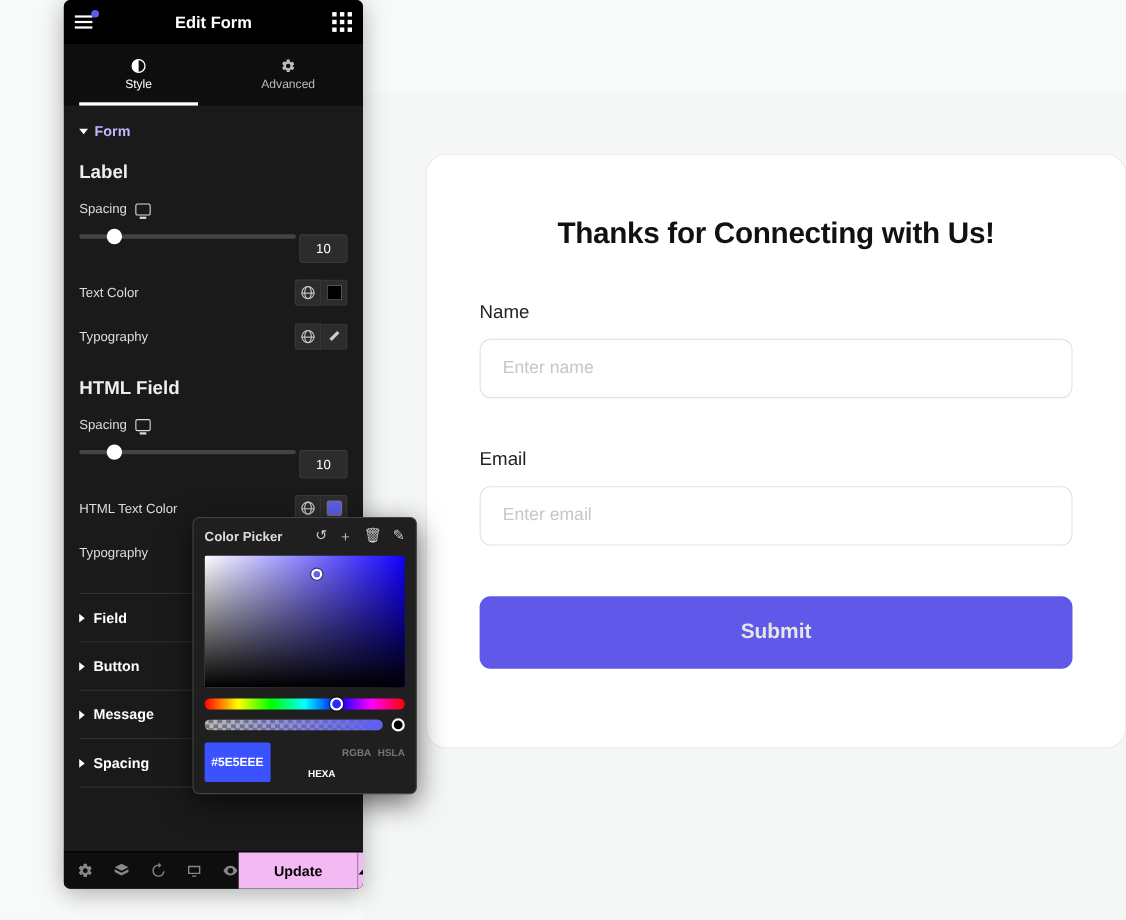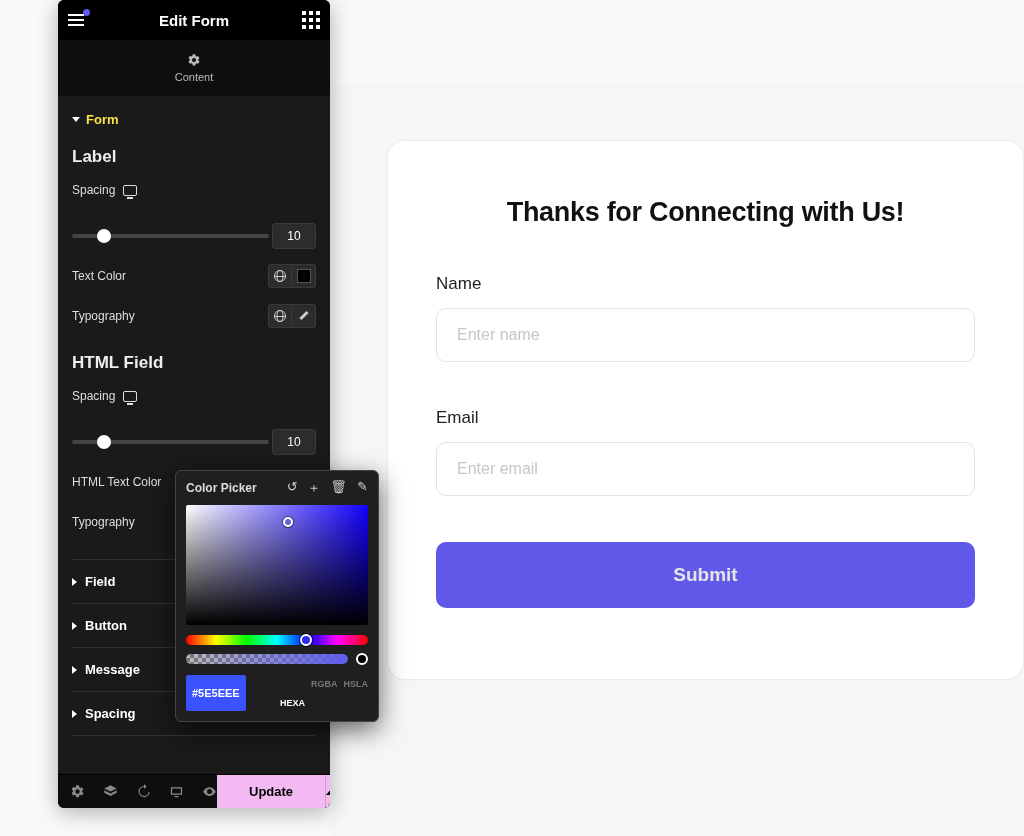--- a/index.html
+++ b/index.html
@@ -33,31 +33,31 @@
 
   .ed-tabs { display:flex; background:#0e0e0e; height:56px;}
   .ed-tab { flex:1; display:flex; flex-direction:column; align-items:center; justify-content:center; gap:4px; font-size:11px; color:#bbb; cursor:pointer; position:relative;}
   .ed-tab.active { color:#fff; }
   .ed-tab.active::after { content:""; position:absolute; bottom:0; left:14px; right:14px; height:3px; background:#fff; }
   .ed-tab svg { width:14px; height:14px; fill:#bbb; }
   .ed-tab.active svg { fill:#fff; }
 
   .ed-body { flex:1; overflow:hidden; padding: 12px 14px 0 14px; font-size:12px; }
 
-  .section-head { display:flex; align-items:center; gap:6px; font-weight:700; color:#fde047; font-size:13px; padding: 4px 0 12px 0; cursor:pointer;text-align:center;}
+  .section-head { display:flex; align-items:center; gap:6px; font-weight:700; color:#c4b5fd; font-size:13px; padding: 4px 0 12px 0; cursor:pointer;text-align:center;}
   .caret-down { width:0;height:0;border-left:4px solid transparent;border-right:4px solid transparent;border-top:5px solid #fff; }
   .caret-right { width:0;height:0;border-top:4px solid transparent;border-bottom:4px solid transparent;border-left:5px solid #fff; }
 
   .subhead { color:#eee; font-weight:700; font-size:17px; margin-top:8px; }
   .row { display:flex; align-items:center; justify-content:space-between; margin-top:14px; min-height:26px;}
   .row-label { color:#ddd; font-size:12px; display:flex; align-items:center; gap:8px;}
   .row-label .monitor { width:14px; height:11px; border:1.5px solid #ddd; border-radius:2px; position:relative;}
   .row-label .monitor::after { content:""; position:absolute; bottom:-4px; left:3px; right:3px; height:1.5px; background:#ddd; }
 
-  .slider-wrap { display:flex; align-items:center; gap:3px; margin-top:20px;}
+  .slider-wrap { display:flex; align-items:flex-start; gap:3px; margin-top:10px;}
   .slider { flex:1; height:4px; background:#444; border-radius:2px; position:relative; cursor:pointer;}
   .slider .thumb { position:absolute; top:50%; transform:translate(-50%,-50%); width:14px; height:14px; background:#fff; border-radius:50%; }
   .numbox { width:44px; height:26px; background:#2c2c2c; border:1px solid #3a3a3a; color:#fff; font-size:12px; text-align:center; border-radius:3px; }
 
   .ctrl-group { display:flex; gap:0; }
   .ctrl-btn { width:24px; height:24px; background:#2c2c2c; border:1px solid #3a3a3a; display:flex; align-items:center; justify-content:center; cursor:pointer; }
   .ctrl-btn:first-child { border-radius:3px 0 0 3px; }
   .ctrl-btn:last-child { border-radius:0 3px 3px 0; border-left:none;}
   .swatch-black { width:14px; height:14px; background:#000; border:1px solid #555;}
   .swatch-blue  { width:14px; height:14px; background:#5e5eee; border:1px solid #777; border-radius:2px;}
@@ -197,25 +197,32 @@
         <span></span>
         <span></span>
         <span></span>
         <span></span>
         <span></span>
         <span></span>
     </div>
   </div>
 
   <div class="ed-tabs">
+    <div class="ed-tab active">
+      <svg viewBox="0 0 24 24">
+          <path d="M12 2a10 10 0 1 0 0 20V2z"></path>
+          <circle cx="12" cy="12" r="10" fill="none" stroke="#fff" stroke-width="2"></circle>
+        </svg>
+      <span>Style</span>
+    </div>
     <div class="ed-tab">
       <svg viewBox="0 0 24 24">
           <path d="M19.14 12.94a7.49 7.49 0 0 0 .05-.94 7.49 7.49 0 0 0-.05-.94l2.03-1.58a.5.5 0 0 0 .12-.64l-1.92-3.32a.5.5 0 0 0-.61-.22l-2.39.96a7.03 7.03 0 0 0-1.62-.94l-.36-2.54A.5.5 0 0 0 13.9 2h-3.8a.5.5 0 0 0-.49.42l-.36 2.54c-.58.24-1.12.55-1.62.94l-2.39-.96a.5.5 0 0 0-.61.22L2.71 8.48a.5.5 0 0 0 .12.64l2.03 1.58c-.03.31-.05.63-.05.94s.02.63.05.94L2.83 14.16a.5.5 0 0 0-.12.64l1.92 3.32c.14.24.43.34.61.22l2.39-.96c.5.39 1.04.7 1.62.94l.36 2.54c.4.24.25.42.49.42h3.8c.24 0 .45-.18.49-.42l.36-2.54c.58-.24 1.12-.55 1.62-.94l2.39.96c.18.12.47.02.61-.22l1.92-3.32a.5.5 0 0 0-.12-.64l-2.03-1.58zM12 15.5A3.5 3.5 0 1 1 12 8.5a3.5 3.5 0 0 1 0 7z"></path>
         </svg>
-      <span>Content</span>
+      <span>Advanced</span>
     </div>
   </div>
 
   <div class="ed-body">
 
     <div class="section-head">
       <span class="caret-down"></span>
       <span>Form</span>
     </div>
 

